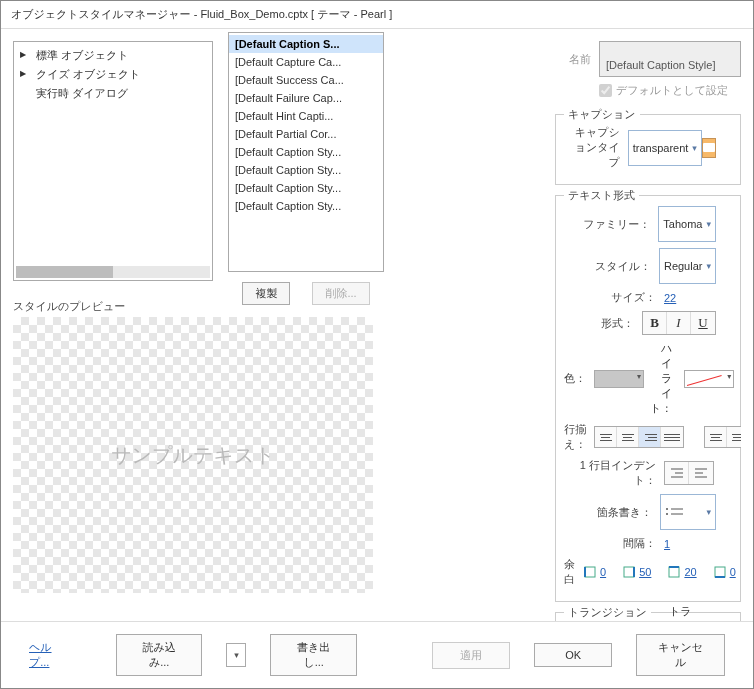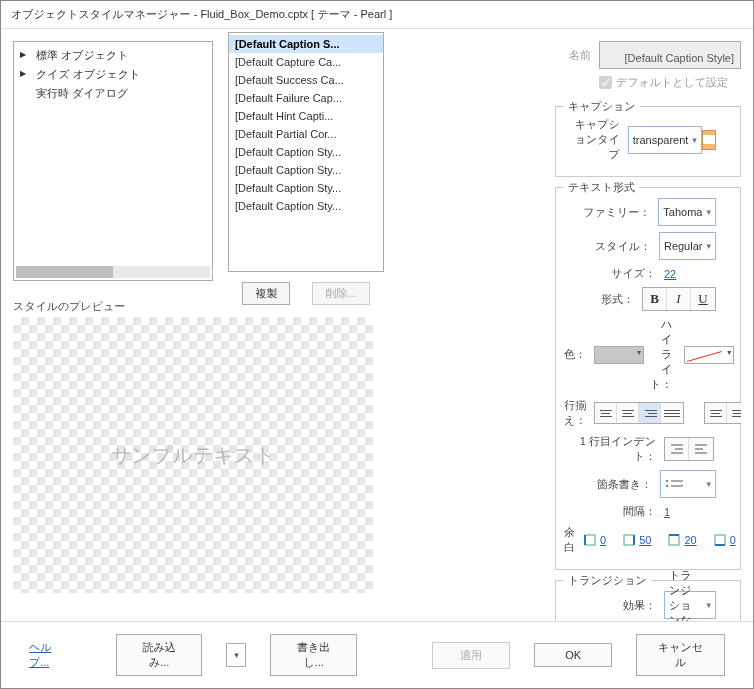--- a/index.html
+++ b/index.html
@@ -32,22 +32,22 @@
 .style-list { border: 1px solid #aaa; height: 240px; overflow: hidden; padding: 2px 0; }
 .style-item { padding: 3px 6px; white-space: nowrap; overflow: hidden; text-overflow: ellipsis; cursor: default; }
 .style-item.sel { background: #cfe4fb; font-weight: bold; color: #000; }
 .mid-btns { display: flex; gap: 22px; margin-top: 10px; justify-content: center; }
 .btn-s { border: 1px solid #aaa; background: #f6f6f6; padding: 3px 12px; font-size: 11px; cursor: default; }
 .btn-s.disabled { color: #aaa; border-color: #ccc; }
 
 .fieldrow { display: flex; align-items: center; margin-bottom: 6px; }
 .label { width: 100px; text-align: right; padding-right: 8px; color: #444; }
 .val { flex: 1; display: flex; align-items: center; gap: 6px; }
-.textbox { border: 1px solid #aaa; background: #eee; color: #555; padding: 10px 6px; width: 200px; height: 28px; font-size: 11px; text-align: right; }
-.dd { border: 1px solid #9bb7d6; background: #fff; height: 28px; font-size: 11px; padding: 2px 4px; position: relative; display: flex; align-items: center; justify-content: space-between; }
+.textbox { border: 1px solid #aaa; background: #eee; color: #555; padding: 17px 6px; width: 200px; height: 28px; font-size: 11px; }
+.dd { border: 1px solid #9bb7d6; background: #fff; height: 36px; font-size: 11px; padding: 2px 4px; position: relative; display: flex; align-items: center; justify-content: space-between; }
 .dd::after { content: "▾"; color: #5a7aa5; font-size: 9px; margin-left: 4px; }
 .dd.full { flex: 1; }
 .chk { width: 13px; height: 13px; }
 .chk-lbl { color: #999; margin-left: 4px; }
 .icon-btn { width: 22px; height: 20px; border: 1px solid #c69255; background: #f7b969; display: flex; align-items: center; justify-content: center; }
 .folder-icon { width: 12px; height: 9px; background: #fff; border-radius: 1px; position: relative; }
 
 .group { border: 1px solid #ccc; margin-top: 10px; padding: 10px 24px 8px 8px; position: relative; }
 .group-title { position: absolute; top: -8px; left: 8px; background: #fff; padding: 0 4px; font-size: 11px; color: #444; }
 

